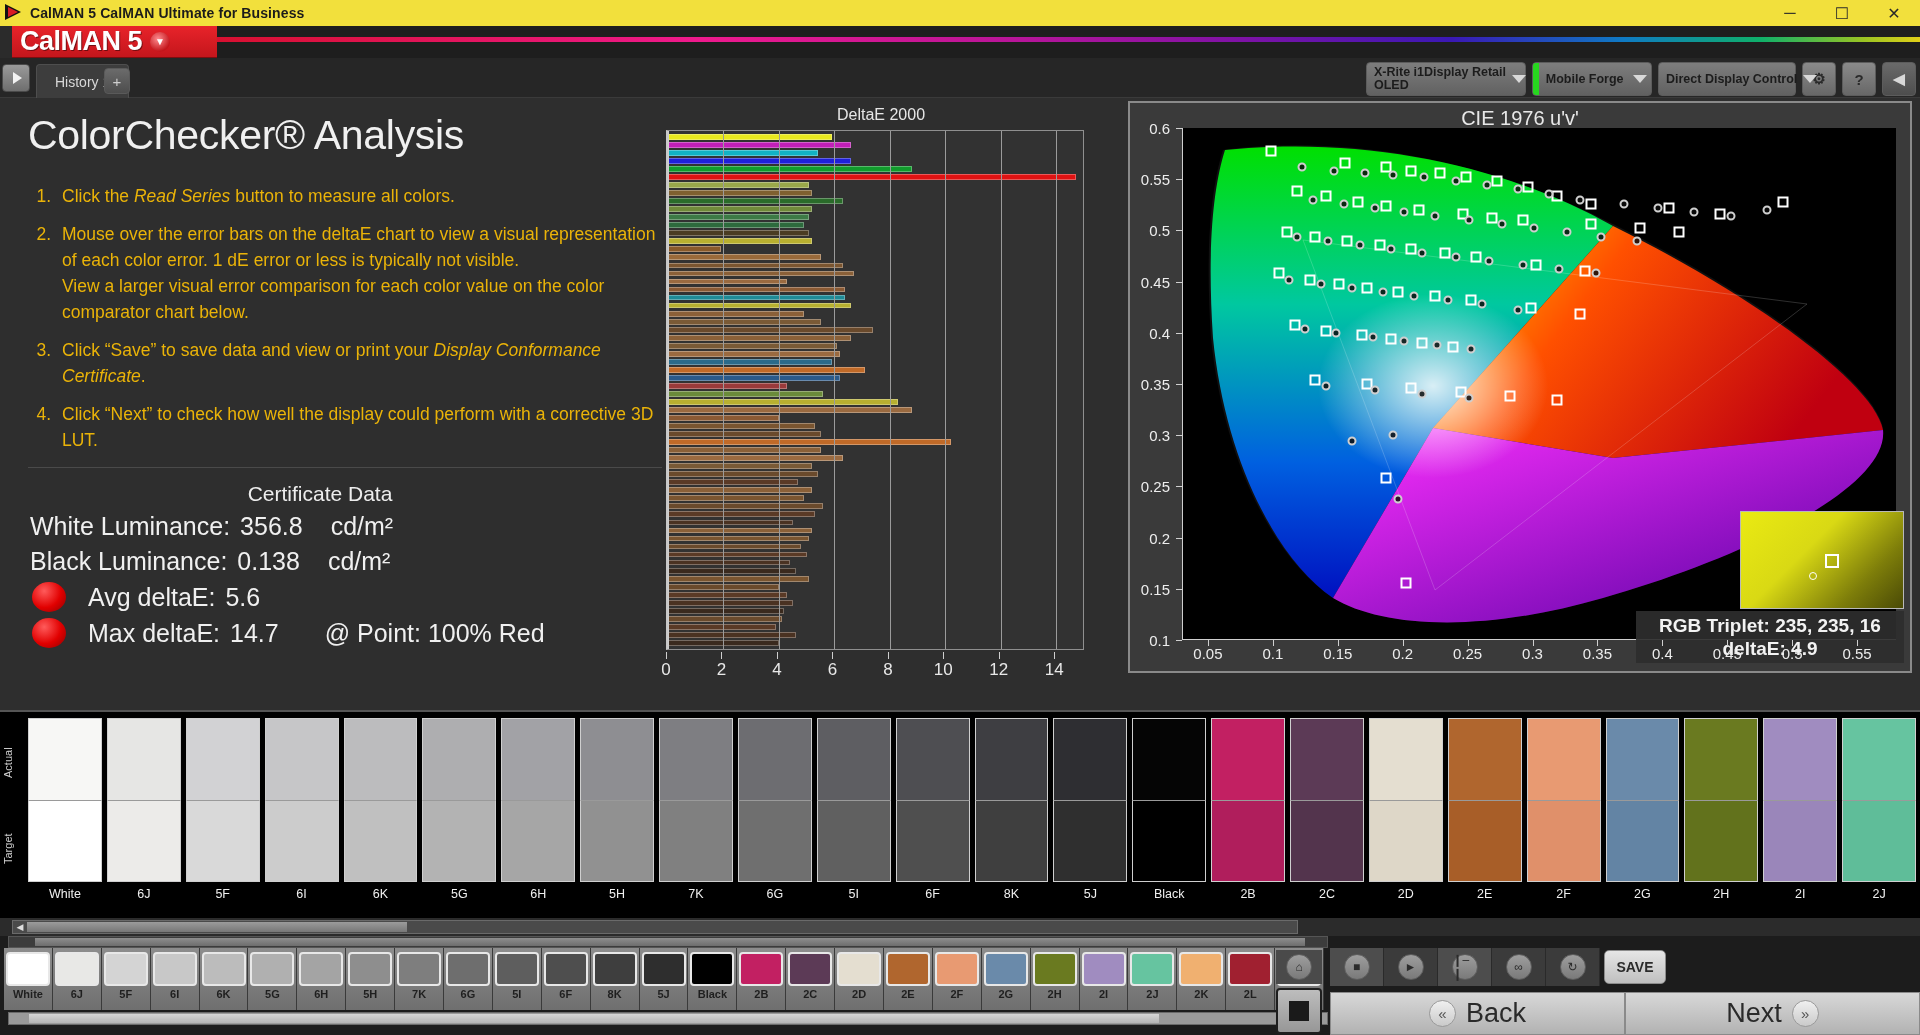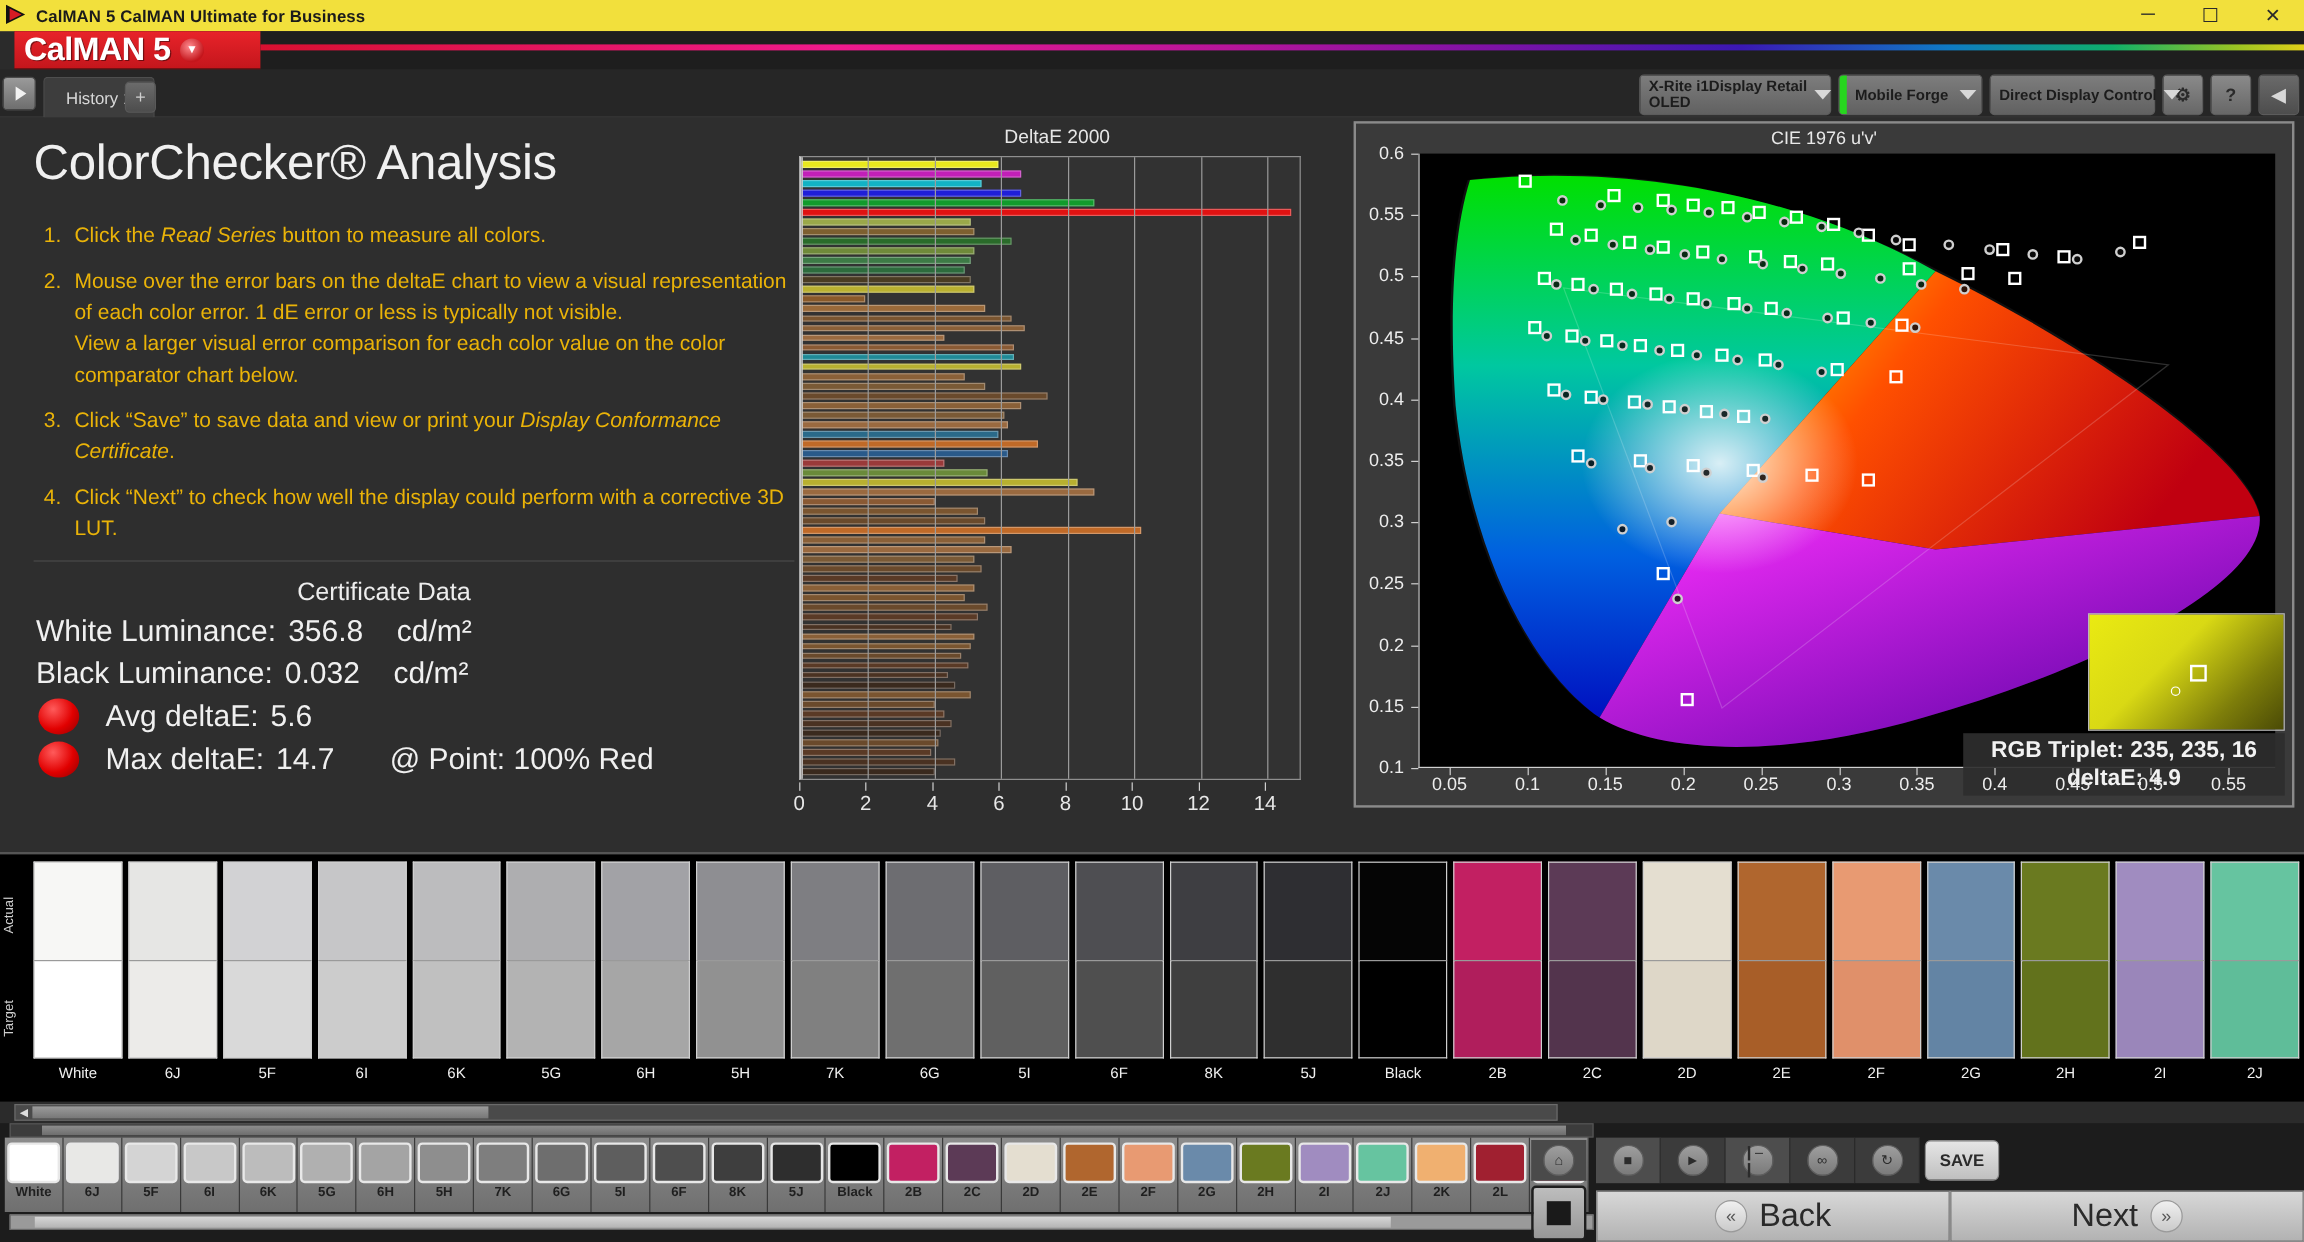--- a/index.html
+++ b/index.html
@@ -129,21 +129,21 @@
   .de-bar { position: absolute; height: 6px; border: 1px solid rgba(255,255,255,.30); }
   .de-axis { position: absolute; left: 0px; top: 554px; width: 418px; height: 30px; }
   .de-tick { position: absolute; top: 0; width: 1px; height: 7px; background: #cfcfcf; }
   .de-tlbl { position: absolute; top: 8px; transform: translateX(-50%); font-size: 17px; color: #e8e8e8; }
 
   
   .cie {
     position: absolute; left: 1128px; top: 3px; width: 784px; height: 572px;
     background: #3a3a3a; border: 2px solid #8a8a8a;
   }
-  .cie-title { text-align: center; font-size: 15px; color: #e8e8e8; padding-top: 4px; }
+  .cie-title { text-align: center; font-size: 20px; color: #e8e8e8; padding-top: 4px; }
   .cie-plot {
     position: absolute; left: 52px; top: 25px; width: 714px; height: 512px;
     background: #000; border-left: 1px solid #d0d0d0; border-bottom: 1px solid #d0d0d0; overflow: hidden;
   }
   .cie-ylbl { position: absolute; right: 0; transform: translateY(-50%); font-size: 15px; color: #ededed; }
   .cie-ytick { position: absolute; width: 6px; height: 1px; background: #d0d0d0; }
   .cie-xlbl { position: absolute; transform: translateX(-50%); font-size: 15px; color: #ededed; top: 542px; }
   .cie-xtick { position: absolute; width: 1px; height: 6px; background: #d0d0d0; top: 537px; }
   .cie-pt-sq {
     position: absolute; width: 11px; height: 11px; border: 2px solid #fff; background: transparent;
@@ -317,21 +317,21 @@
       <div class="divider"></div>
       <div class="perf-title">Certificate Data</div>
 
       <div class="perf-row">
         <span class="lbl">White Luminance:</span>
         <span class="val">356.8</span>
         <span class="unit">cd/m²</span>
       </div>
       <div class="perf-row">
         <span class="lbl">Black Luminance:</span>
-        <span class="val">0.032</span>
+        <span class="val">0.138</span>
         <span class="unit">cd/m²</span>
       </div>
       <div class="perf-row indent">
         <span class="dot"></span>
         <span class="lbl">Avg deltaE:</span>
         <span class="val">5.6</span>
       </div>
       <div class="perf-row indent">
         <span class="dot"></span>
         <span class="lbl">Max deltaE:</span>

